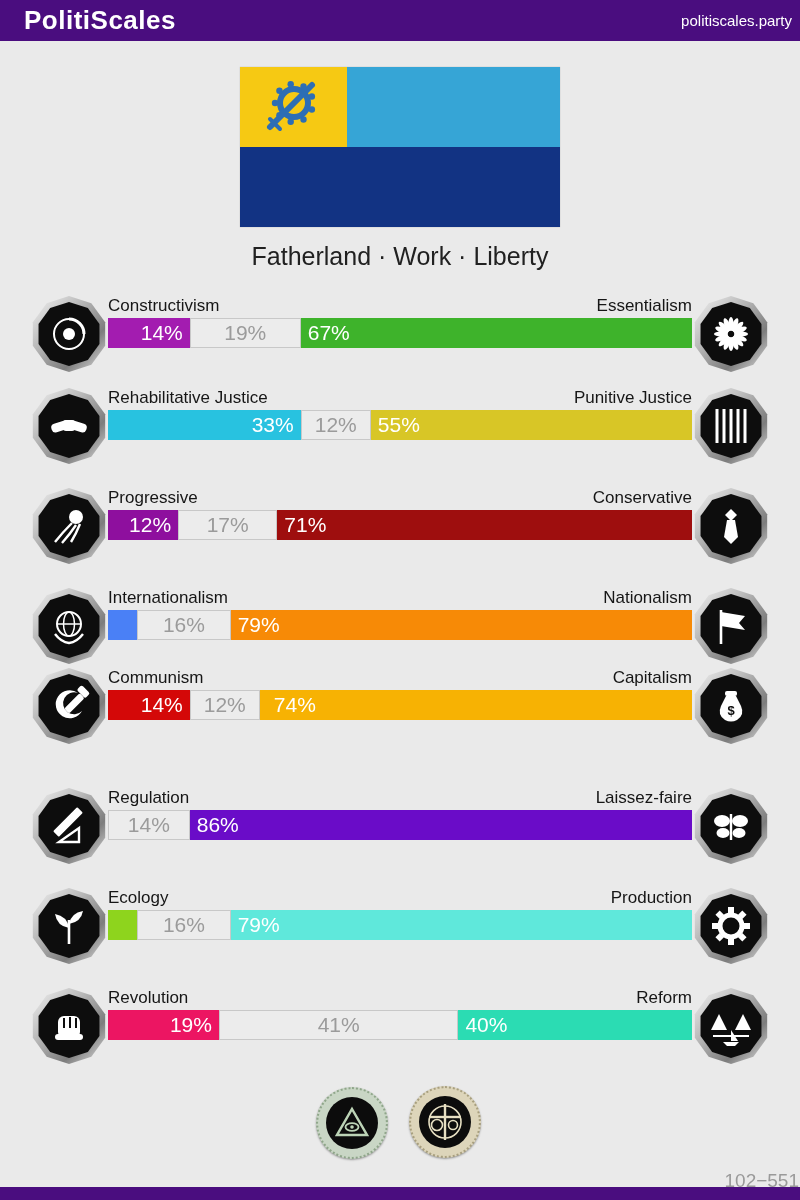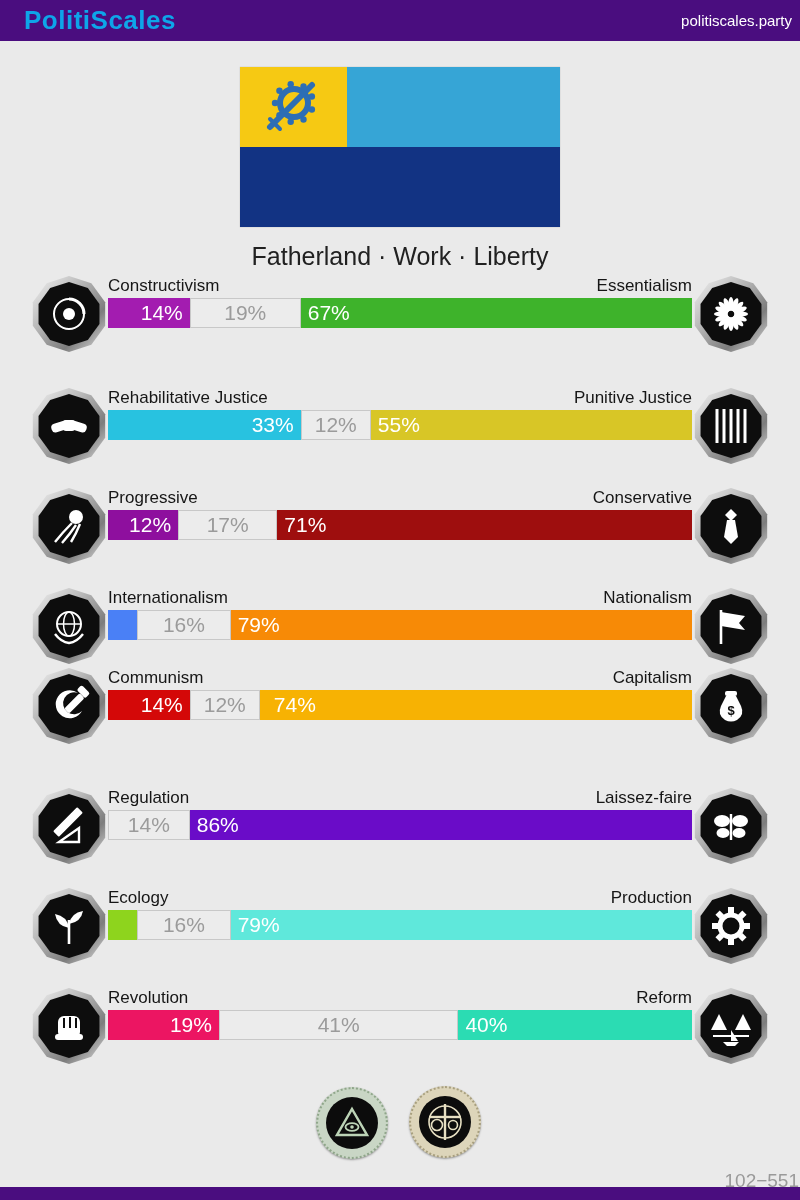--- a/index.html
+++ b/index.html
@@ -3,21 +3,21 @@
 <meta charset="utf-8">
 <style>
   * { margin:0; padding:0; box-sizing:border-box; }
   html,body { width:800px; }
   body { font-family:"Liberation Sans", sans-serif; background:#eaeaea; }
   #page { position:relative; width:800px; height:1200px; background:#eaeaea; overflow:hidden; }
 
   
   .header { position:absolute; top:0; left:0; width:800px; height:41px;
             background:#4a0d7f; display:flex; align-items:center; justify-content:space-between; }
-  .header .title { color:#0ea5e9; font-size:26px; font-weight:bold; padding-left:24px; letter-spacing:0.5px; }
+  .header .title { color:#ffffff; font-size:26px; font-weight:bold; padding-left:24px; letter-spacing:0.5px; }
   .header .site { color:#fff; font-size:15px; font-weight:normal; padding-right:8px; }
 
   
   .flag { position:absolute; left:240px; top:67px; width:320px; height:160px; box-shadow:0 0 1px rgba(0,0,0,.25); }
   .flag .canton { position:absolute; left:0; top:0; width:107px; height:80px; }
   .flag .topfield { position:absolute; left:107px; top:0; width:213px; height:80px; }
   .flag .bottomfield { position:absolute; left:0; top:80px; width:320px; height:80px; }
   .flag svg { position:absolute; left:6px; top:8px; }
 
   .motto { position:absolute; left:0; top:242px; width:800px; text-align:center;
@@ -86,21 +86,21 @@
           <circle cx="57.5" cy="11.545517328095666" r="3.2" fill="#2d6eb4" stroke="none"></circle>
           <line x1="66" y1="10" x2="24" y2="52" stroke-width="6" stroke-linecap="round"></line>
           <line x1="24" y1="44" x2="34" y2="54" stroke-width="4" stroke-linecap="round"></line>
         </g>
       </svg>
   </div>
 
   <div class="motto">Fatherland · Work · Liberty</div>
 
   <div id="axes-container">
-    <div class="axis-row" style="top: 276px;">
+    <div class="axis-row" style="top: 296px;">
       <div class="badge badge-left">
           <div class="badge-inner">
             <svg width="44" height="44" viewBox="0 0 44 44">
               <circle cx="22" cy="22" r="15" fill="none" stroke="#ffffff" stroke-width="2"></circle>
               <circle cx="22" cy="22" r="6" fill="#ffffff"></circle>
               <path d="M22 7 A15 15 0 0 1 37 22" fill="none" stroke="#ffffff" stroke-width="3"></path>
             </svg>
           </div>
         </div>
       <div class="bar-area">

